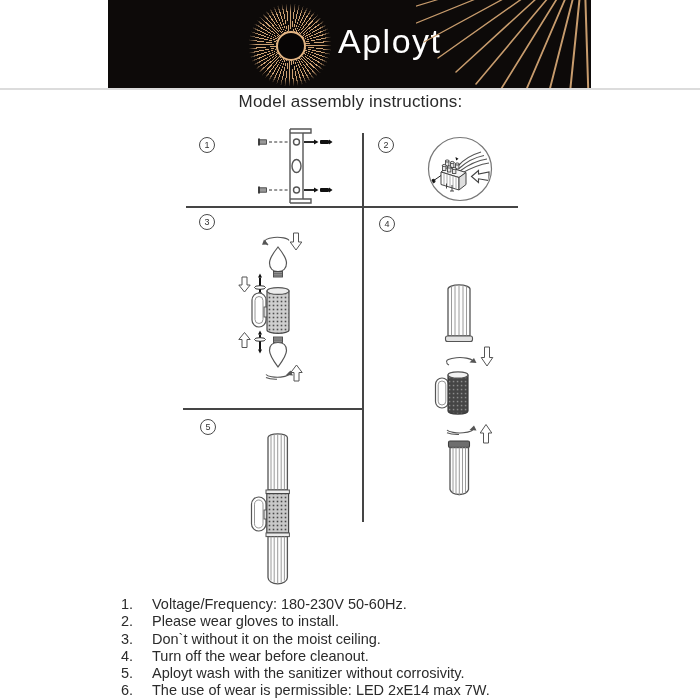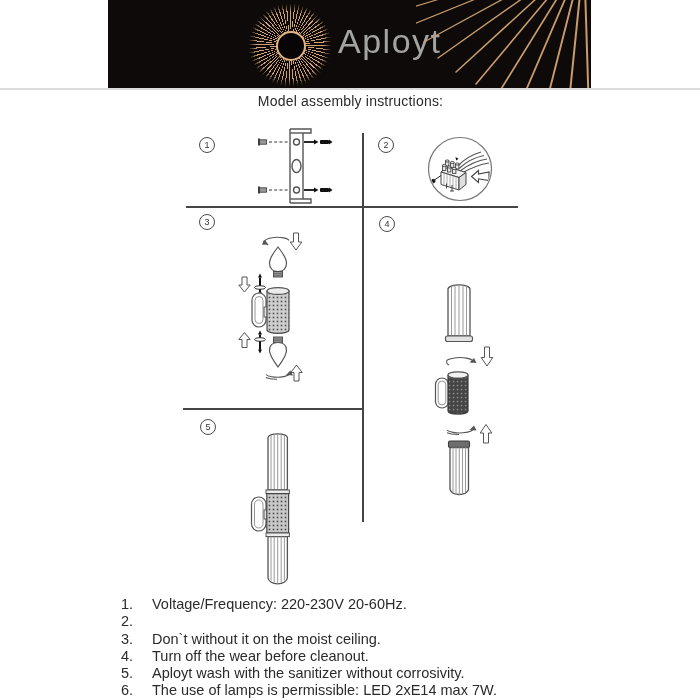--- a/index.html
+++ b/index.html
@@ -9,27 +9,27 @@
   
   .banner{position:absolute;left:108px;top:0;width:483px;height:88px;background:#0d0a09;overflow:hidden;}
   .banner-edge{position:absolute;left:0;top:88px;width:700px;height:2px;background:#dcdcdc;}
   .sunburst{position:absolute;left:140px;top:3px;width:84px;height:84px;border-radius:50%;
     background:
       radial-gradient(circle, rgba(13,10,9,0) 0 56%, #0d0a09 70%),
       radial-gradient(circle, #0d0a09 0 21%, rgba(13,10,9,0) 22.5%),
       repeating-conic-gradient(#cfa274 0deg 1.8deg, rgba(207,162,116,0) 1.8deg 6deg);}
   .sun-ring{position:absolute;left:168px;top:31px;width:26px;height:26px;border:2.5px solid #e2b483;
     border-radius:50%;background:#070505;}
-  .brand{position:absolute;left:230px;top:22px;font-size:34px;letter-spacing:1.5px;color:#a3a3a3;
+  .brand{position:absolute;left:230px;top:22px;font-size:34px;letter-spacing:1.5px;color:#ffffff;
     font-weight:400;}
   .rays{position:absolute;right:0;top:0;}
 
   
   .title-wrap{position:absolute;left:110px;top:92px;width:481px;text-align:center;line-height:19px;}
-  .title-line{font-size:14px;font-weight:500;color:#2a2a2a;letter-spacing:.2px;}
+  .title-line{font-size:17px;font-weight:500;color:#2a2a2a;letter-spacing:.2px;}
 
   
   .divider{position:absolute;background:#454545;}
   .div-v{left:362px;top:133px;width:2px;height:389px;}
   .div-h1{left:186px;top:206px;width:332px;height:2px;}
   .div-h2{left:183px;top:408px;width:180px;height:2px;}
 
   
   .step-num{position:absolute;width:14px;height:14px;border:1px solid #4a4a4a;border-radius:50%;
     font-size:9px;line-height:14px;text-align:center;color:#333;background:#fff;}
@@ -327,36 +327,37 @@
         <line x1="277.7" y1="536.6" x2="277.7" y2="583.3"></line>
           <line x1="281.2" y1="536.6" x2="281.2" y2="582.5"></line>
         <line x1="284.4" y1="536.6" x2="284.4" y2="580.5"></line>
       </g>
     </g>
   </svg>
 
   <div class="instructions">
     <div class="instr-row">
       <span class="instr-num">1.</span>
-      <span>Voltage/Frequency: 220-230V 20-60Hz.</span>
+      <span>Voltage/Frequency: 180-230V 50-60Hz.</span>
     </div>
     <div class="instr-row">
       <span class="instr-num">2.</span>
+      <span>Please wear gloves to install.</span>
     </div>
     <div class="instr-row">
       <span class="instr-num">3.</span>
       <span>Don`t without it on the moist ceiling.</span>
     </div>
     <div class="instr-row">
       <span class="instr-num">4.</span>
       <span>Turn off the wear before cleanout.</span>
     </div>
     <div class="instr-row">
       <span class="instr-num">5.</span>
       <span>Aployt wash with the sanitizer without corrosivity.</span>
     </div>
     <div class="instr-row">
       <span class="instr-num">6.</span>
-      <span>The use of lamps is permissible: LED 2xE14 max 7W.</span>
+      <span>The use of wear is permissible: LED 2xE14 max 7W.</span>
     </div>
   </div>
 
 </div>
 
 </body></html>

